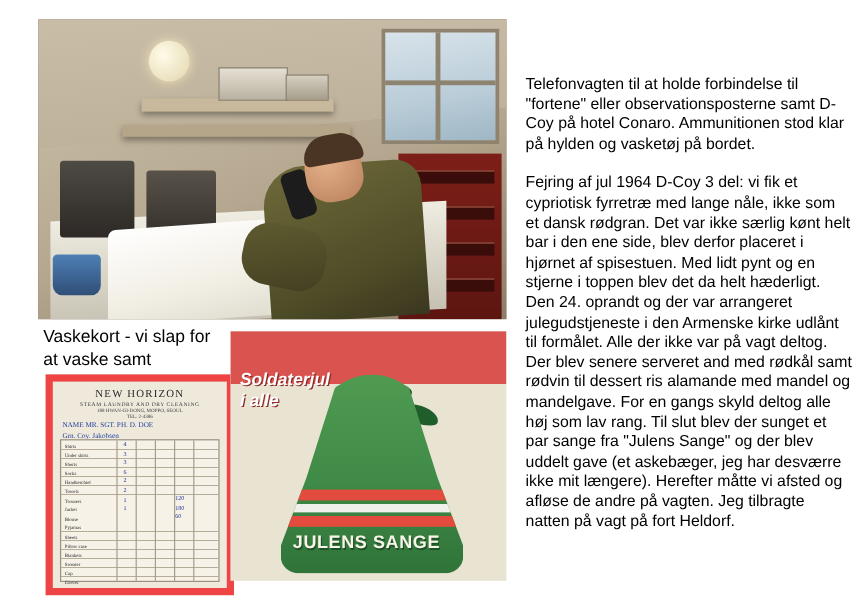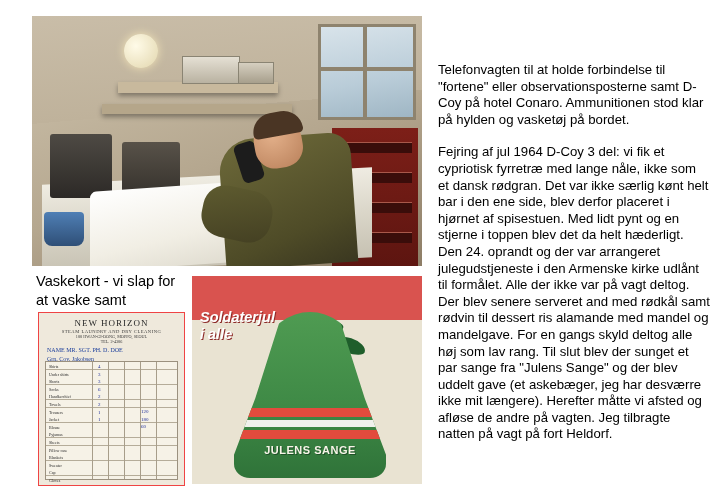--- a/index.html
+++ b/index.html
@@ -190,21 +190,21 @@
   }
 
   
   .doc {
     position: absolute;
     left: 38px;
     top: 312px;
     width: 145px;
     height: 172px;
     background: #efe9dc;
-    border: 1px solid #ef4444;
+    border: 6px solid #ef4444;
     overflow: hidden;
     font-family: "Liberation Serif", serif;
   }
   .doc-title {
     text-align: center;
     font-size: 9px;
     letter-spacing: 1px;
     margin-top: 5px;
     color: #2a2a2a;
   }
@@ -313,24 +313,23 @@
     left: 0; top: 108px; width: 100%; height: 7px;
     background: #f0f0ec;
   }
   .bell-stripe3 {
     position: absolute;
     left: 0; top: 118px; width: 100%; height: 9px;
     background: #e24b3d;
   }
   .bell-label {
     position: absolute;
-    left: 0; top: 132px; width: 100%;
-    text-align: center;
+    left: 10px; top: 132px; width: 100%;
     color: #f7f4e8;
-    font-size: 11px;
+    font-size: 15px;
     font-weight: bold;
     letter-spacing: 0.5px;
     text-shadow: 1px 1px 0 #1f5128;
   }
   .holly-leaf {
     position: absolute;
     width: 34px; height: 15px;
     background: #1f5e2b;
     border-radius: 50% 50% 50% 50% / 60% 60% 40% 40%;
   }

